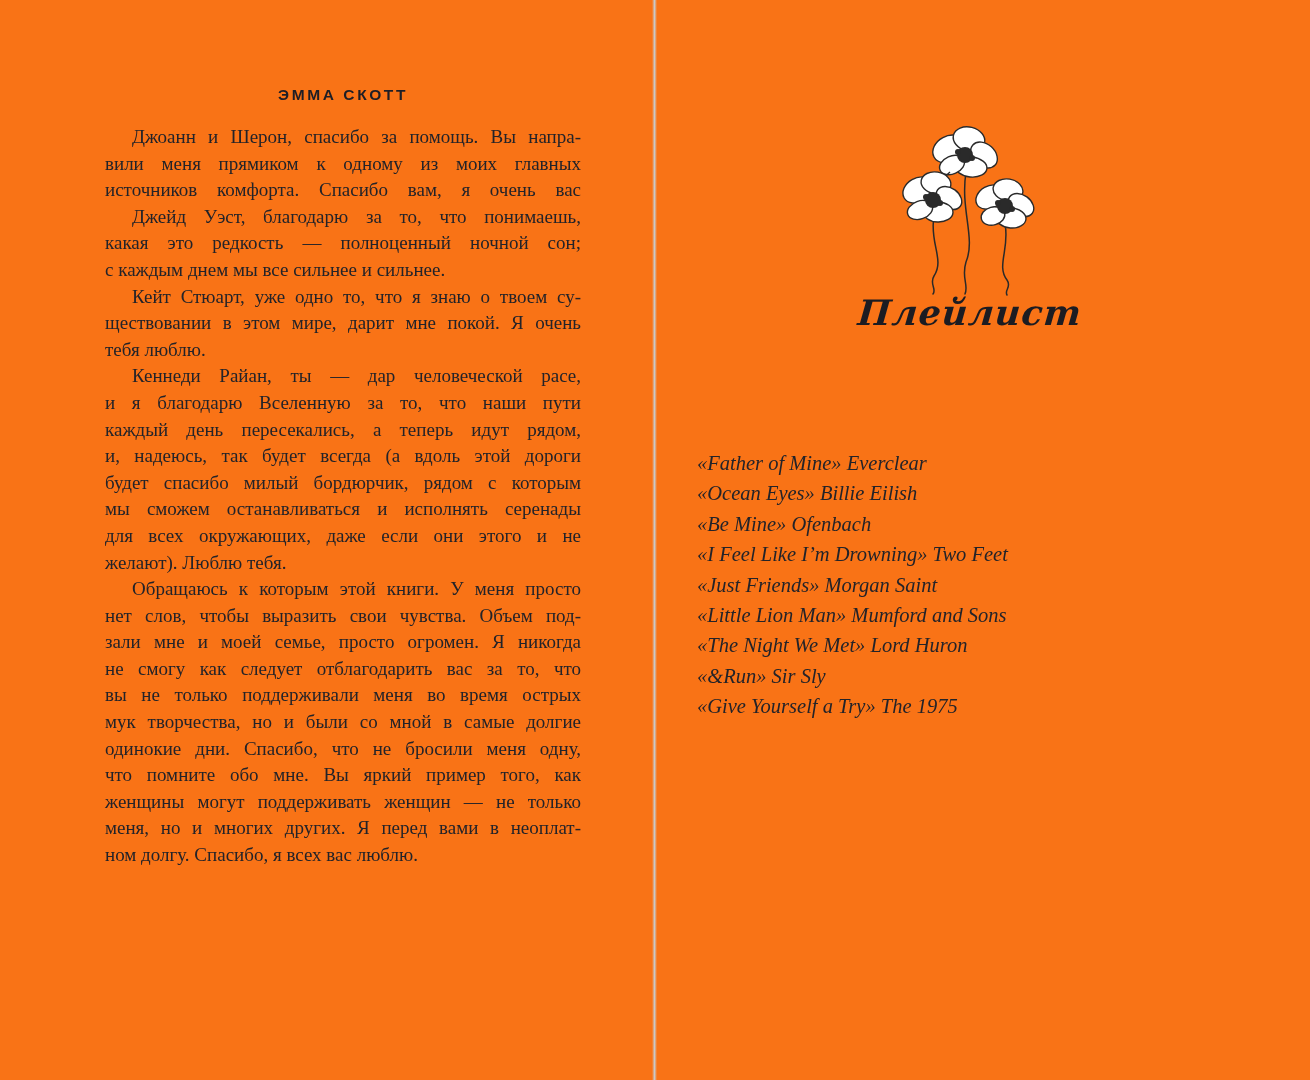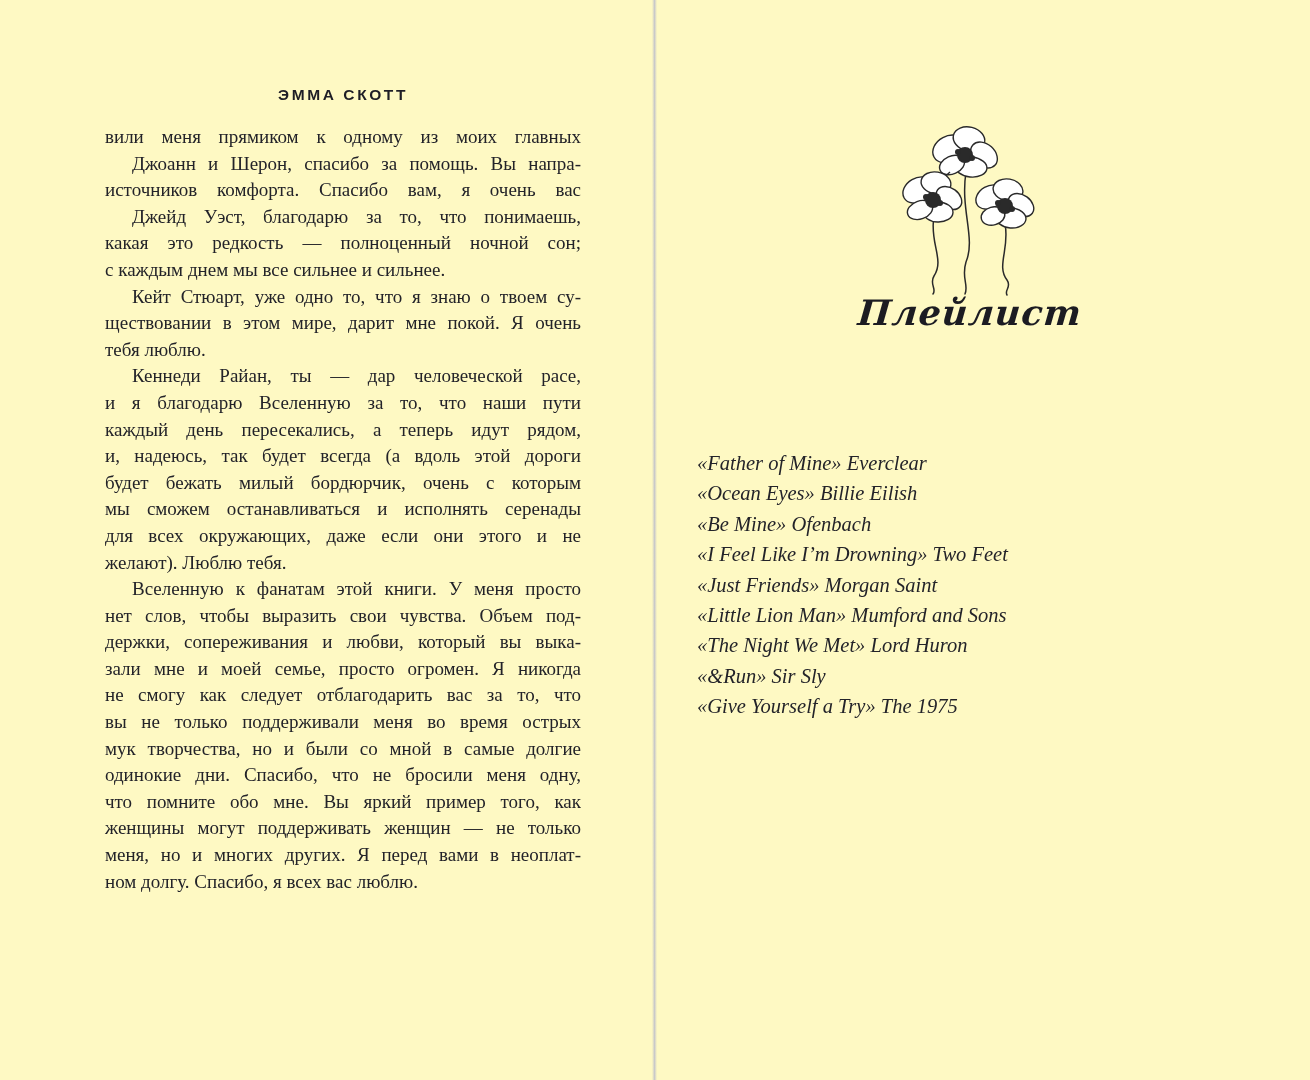--- a/index.html
+++ b/index.html
@@ -1,21 +1,21 @@
 <!DOCTYPE html>
 <html><head>
 <meta charset="utf-8">
 <title>Book Spread</title>
 <style>
   html, body { margin: 0; padding: 0; background: #ffffff; }
   .spread {
     position: relative;
     width: 1310px;
     height: 1080px;
-    background: #fef9c3;
+    background: #f97316;
     overflow: hidden;
     font-family: "Liberation Serif", serif;
     color: #232329;
   }
   
   .gutter {
     position: absolute;
     left: 652px; top: 0;
     width: 5px; height: 1080px;
     background: linear-gradient(90deg, rgba(200,200,200,0) 0%, #c9c9c9 50%, rgba(200,200,200,0) 100%);
@@ -73,48 +73,47 @@
 </style>
 </head>
 <body>
 
 <div class="spread">
 
   <div class="page-left">
     <div class="running-header">ЭММА СКОТТ</div>
     <div class="ack-text">
         <div>
+          <div class="line first">Джоанн и Шерон, спасибо за помощь. Вы напра-</div>
           <div class="line">вили меня прямиком к одному из моих главных</div>
-          <div class="line first">Джоанн и Шерон, спасибо за помощь. Вы напра-</div>
           <div class="line">источников комфорта. Спасибо вам, я очень вас</div>
         </div>
         <div>
           <div class="line first">Джейд Уэст, благодарю за то, что понимаешь,</div>
           <div class="line">какая это редкость — полноценный ночной сон;</div>
           <div class="line last">с каждым днем мы все сильнее и сильнее.</div>
         </div>
         <div>
           <div class="line first">Кейт Стюарт, уже одно то, что я знаю о твоем су-</div>
           <div class="line">ществовании в этом мире, дарит мне покой. Я очень</div>
           <div class="line last">тебя люблю.</div>
         </div>
         <div>
           <div class="line first">Кеннеди Райан, ты — дар человеческой расе,</div>
           <div class="line">и я благодарю Вселенную за то, что наши пути</div>
           <div class="line">каждый день пересекались, а теперь идут рядом,</div>
           <div class="line">и, надеюсь, так будет всегда (а вдоль этой дороги</div>
-          <div class="line">будет бежать милый бордюрчик, очень с которым</div>
+          <div class="line">будет спасибо милый бордюрчик, рядом с которым</div>
           <div class="line">мы сможем останавливаться и исполнять серенады</div>
           <div class="line">для всех окружающих, даже если они этого и не</div>
           <div class="line last">желают). Люблю тебя.</div>
         </div>
         <div>
-          <div class="line first">Вселенную к фанатам этой книги. У меня просто</div>
+          <div class="line first">Обращаюсь к которым этой книги. У меня просто</div>
           <div class="line">нет слов, чтобы выразить свои чувства. Объем под-</div>
-          <div class="line">держки, сопереживания и любви, который вы выка-</div>
           <div class="line">зали мне и моей семье, просто огромен. Я никогда</div>
           <div class="line">не смогу как следует отблагодарить вас за то, что</div>
           <div class="line">вы не только поддерживали меня во время острых</div>
           <div class="line">мук творчества, но и были со мной в самые долгие</div>
           <div class="line">одинокие дни. Спасибо, что не бросили меня одну,</div>
           <div class="line">что помните обо мне. Вы яркий пример того, как</div>
           <div class="line">женщины могут поддерживать женщин — не только</div>
           <div class="line">меня, но и многих других. Я перед вами в неоплат-</div>
           <div class="line last">ном долгу. Спасибо, я всех вас люблю.</div>
         </div>

